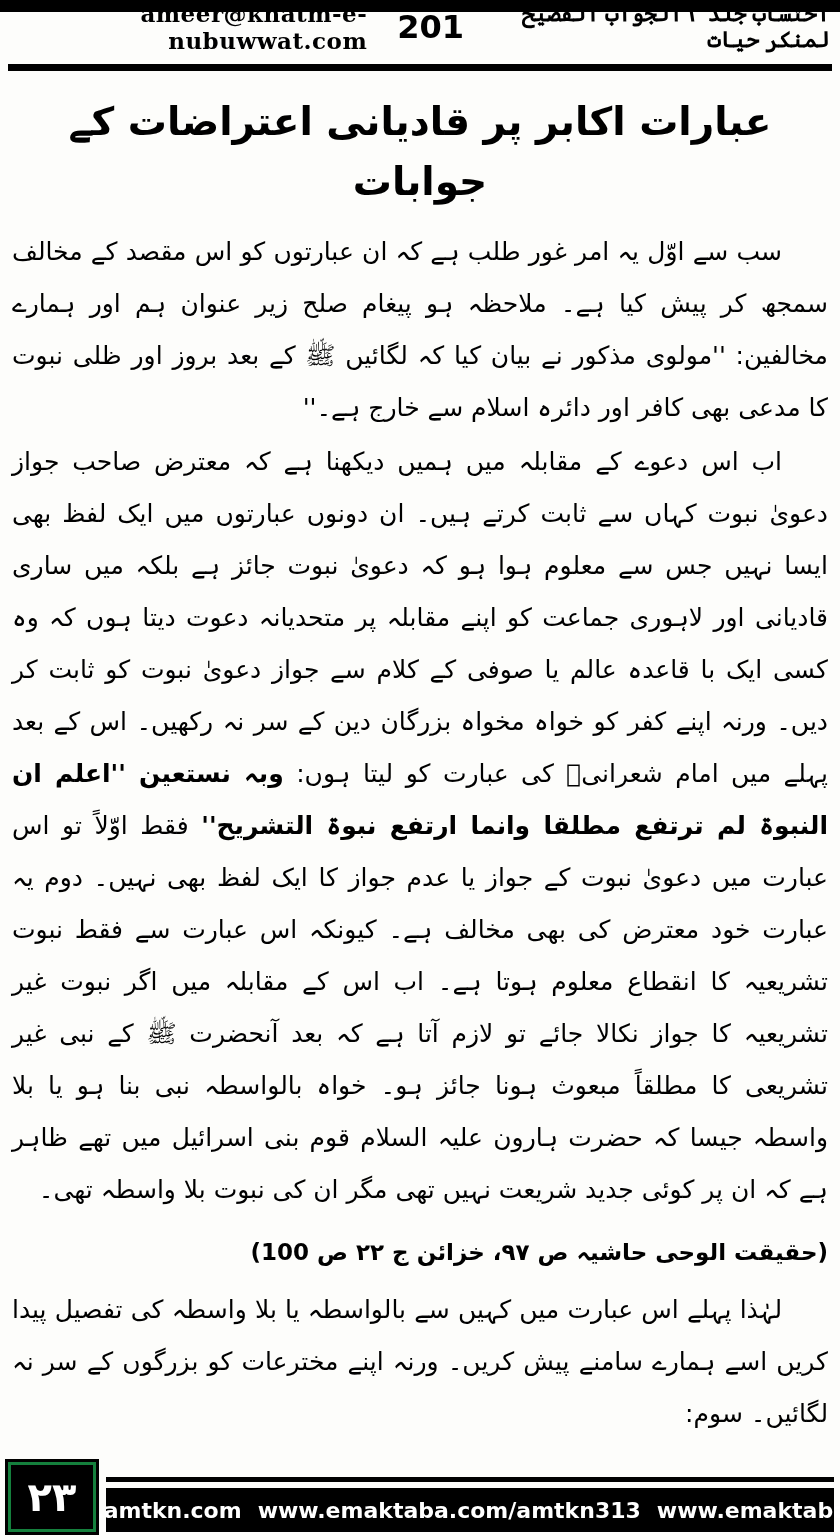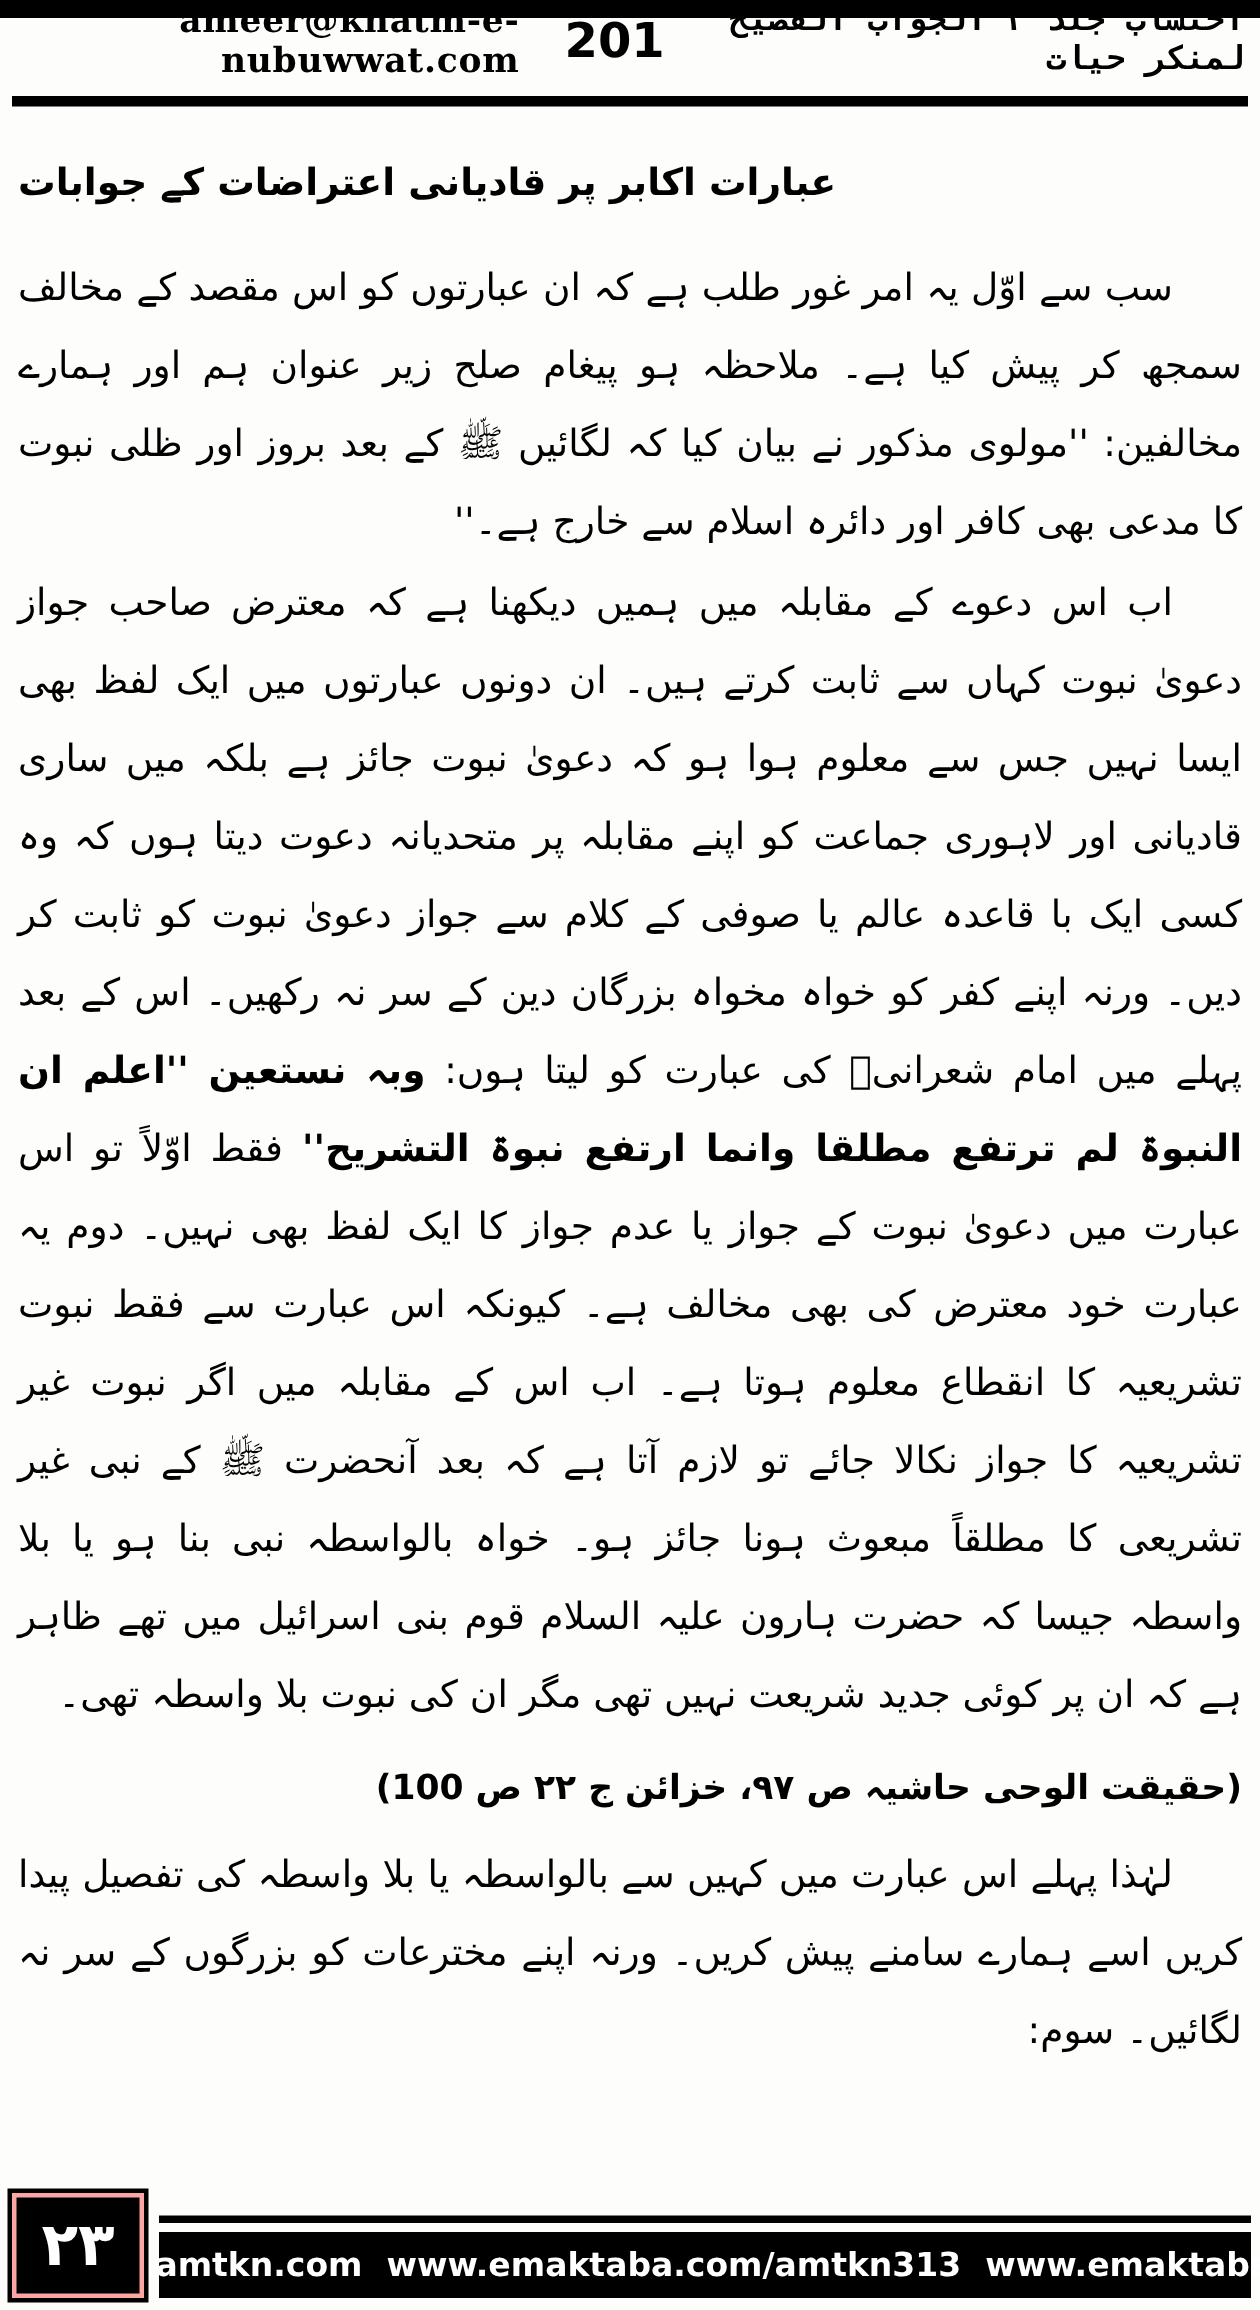--- a/index.html
+++ b/index.html
@@ -27,36 +27,36 @@
     font-family:"DejaVu Serif",serif;
     font-weight:bold;font-size:23px;letter-spacing:.5px;
   }
   .header-pagenum{
     font-weight:bold;font-size:32px;
     font-family:"DejaVu Sans",sans-serif;
     padding-left:30px;
   }
   .header-title{
     direction:rtl;font-weight:bold;font-size:22px;
-    font-family:Liberation Mono, monospace;
+    font-family:Liberation Sans, sans-serif;
   }
   .header-divider{
     position:absolute;top:64px;left:8px;right:8px;height:7px;background:#000;
   }
   
   .content{
     position:absolute;top:86px;left:12px;right:12px;bottom:90px;
     direction:rtl;
     font-size:25px;
     line-height:52px;
     text-align:justify;
   }
   .main-heading{
-    text-align:left;
-    font-size:25px;
+    text-align:center;
+    font-size:39px;
     font-weight:bold;
     line-height:60px;
     margin:6px 0 14px 0;
   }
   .para{
     margin:0 0 2px 0;
     text-indent:46px;
   }
   .bold{font-weight:bold;}
   .citation{
@@ -76,21 +76,21 @@
     display:flex;align-items:center;justify-content:center;gap:16px;
     direction:ltr;
   }
   .footer-link{
     color:#fff;font-weight:bold;font-size:22px;
     font-family:"DejaVu Sans",sans-serif;white-space:nowrap;
   }
   .page-number-box{
     position:absolute;left:8px;bottom:8px;width:88px;height:70px;
     background:#000;
-    border:3px solid #fca5a5;
+    border:3px solid #15803d;
     box-shadow:0 0 0 3px #000;
     box-sizing:border-box;
     display:flex;align-items:center;justify-content:center;
   }
   .page-number-box span{
     color:#fff;font-weight:bold;font-size:40px;line-height:1;
   }
 </style>
 </head>
 <body>

